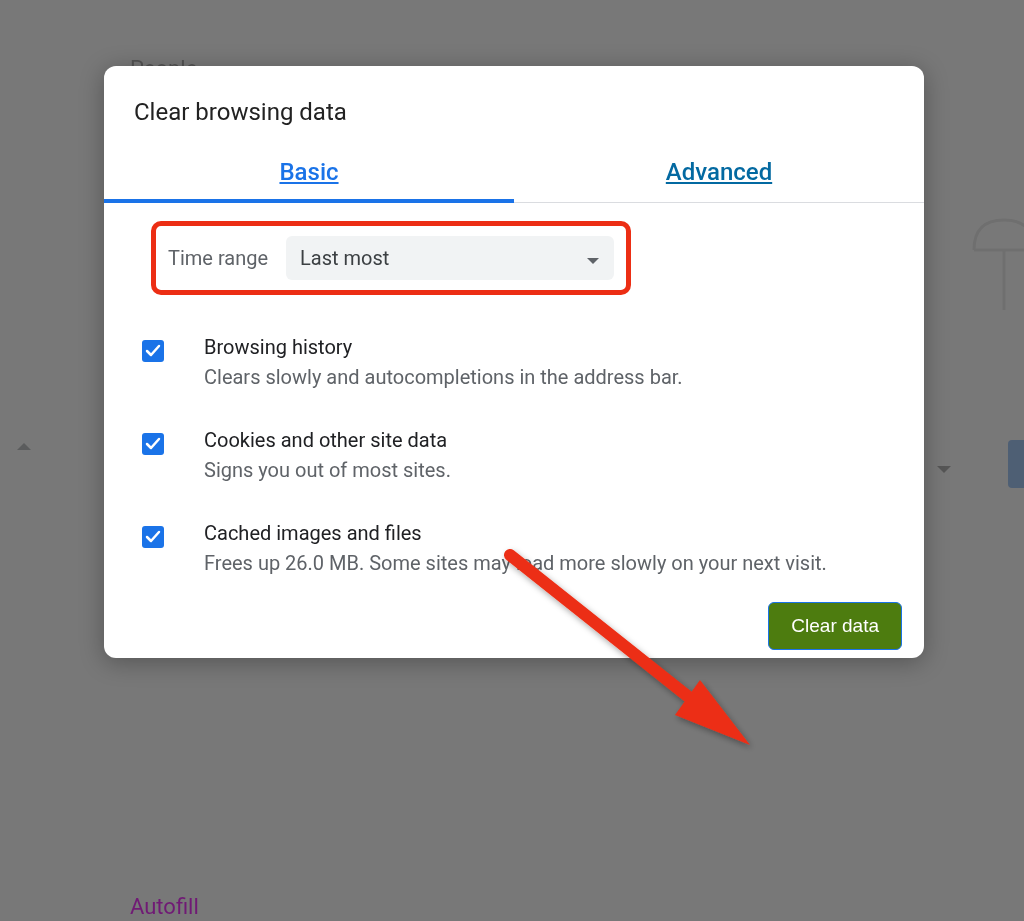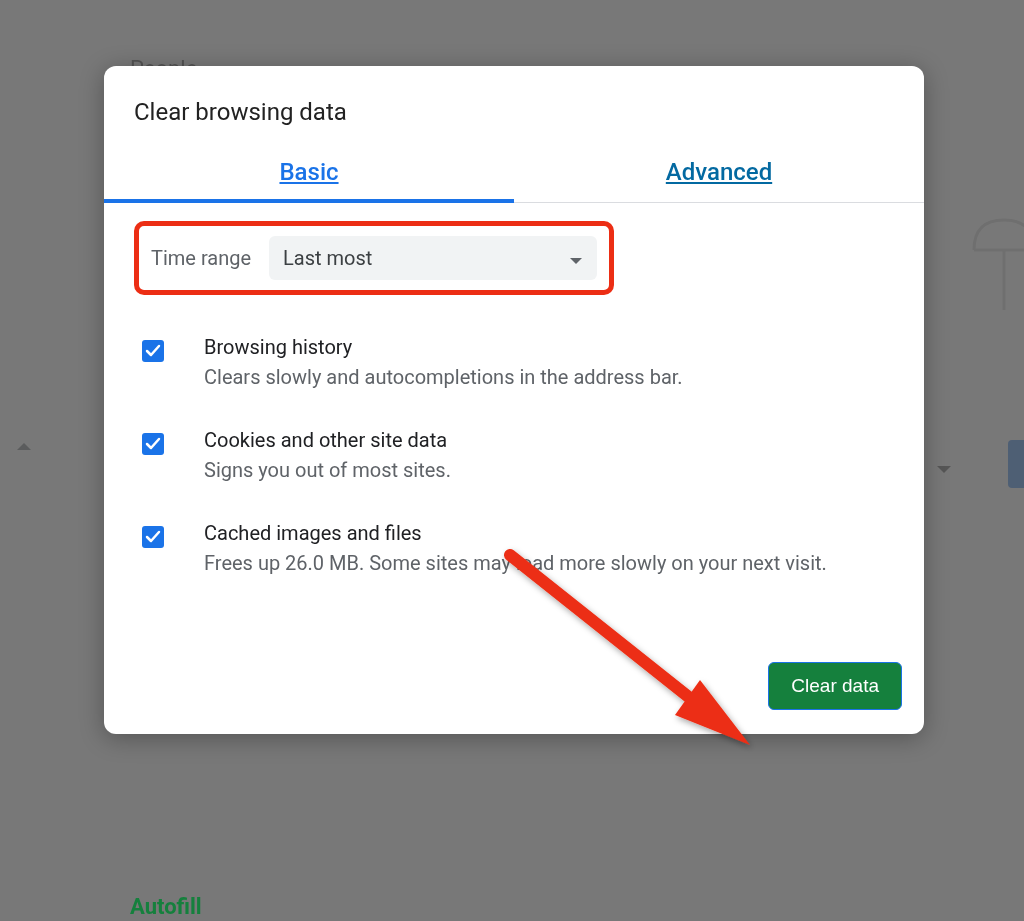--- a/index.html
+++ b/index.html
@@ -22,24 +22,23 @@
       top: 56px;
       left: 130px;
       color: #333;
       font-size: 22px;
       z-index: 0;
     }
     .bg-text-autofill {
       position: absolute;
       top: 894px;
       left: 130px;
-      color: #15803d;
+      color: #701a75;
       font-size: 22px;
       z-index: 2;
-      font-weight: bold;
     }
     .bg-dropdown-arrow {
       position: absolute;
       top: 436px;
       left: 16px;
       z-index: 0;
     }
     .bg-lamp {
       position: absolute;
       top: 210px;
@@ -60,21 +59,21 @@
       height: 48px;
       background: #1a73e8;
       border-radius: 4px 0 0 4px;
       z-index: 0;
     }
     .dialog {
       position: absolute;
       top: 66px;
       left: 104px;
       width: 820px;
-      height: 668px;
+      height: 592px;
       background: #fff;
       border-radius: 12px;
       box-shadow: 0 4px 24px rgba(0,0,0,0.3);
       z-index: 5;
       display: flex;
       flex-direction: column;
     }
     .dialog-title {
       font-size: 24px;
       font-weight: 400;
@@ -116,20 +115,21 @@
     }
     .time-range-highlight {
       border: 5px solid #ec2e14;
       border-radius: 10px;
       padding: 10px 12px;
       margin-bottom: 28px;
       display: inline-flex;
       align-items: center;
       gap: 18px;
       width: 480px;
+      margin-left: 17px;
     }
     .time-range-label {
       color: #5f6368;
       font-size: 20px;
       white-space: nowrap;
     }
     .time-range-select {
       flex: 1;
       background: #f1f3f4;
       border: none;
@@ -185,21 +185,21 @@
       font-weight: 500;
       border-radius: 6px;
       cursor: pointer;
     }
     .btn-cancel {
       background: #fff;
       color: #1a73e8;
       border: 1px solid #dadce0;
     }
     .btn-primary {
-      background: #15803d;
+      background: #4d7c0f;
       color: #fff;
       border: 1px solid #1a73e8;
     }
     .annotation-arrow {
       position: absolute;
       top: 540px;
       left: 495px;
       z-index: 6;
       pointer-events: none;
     }

